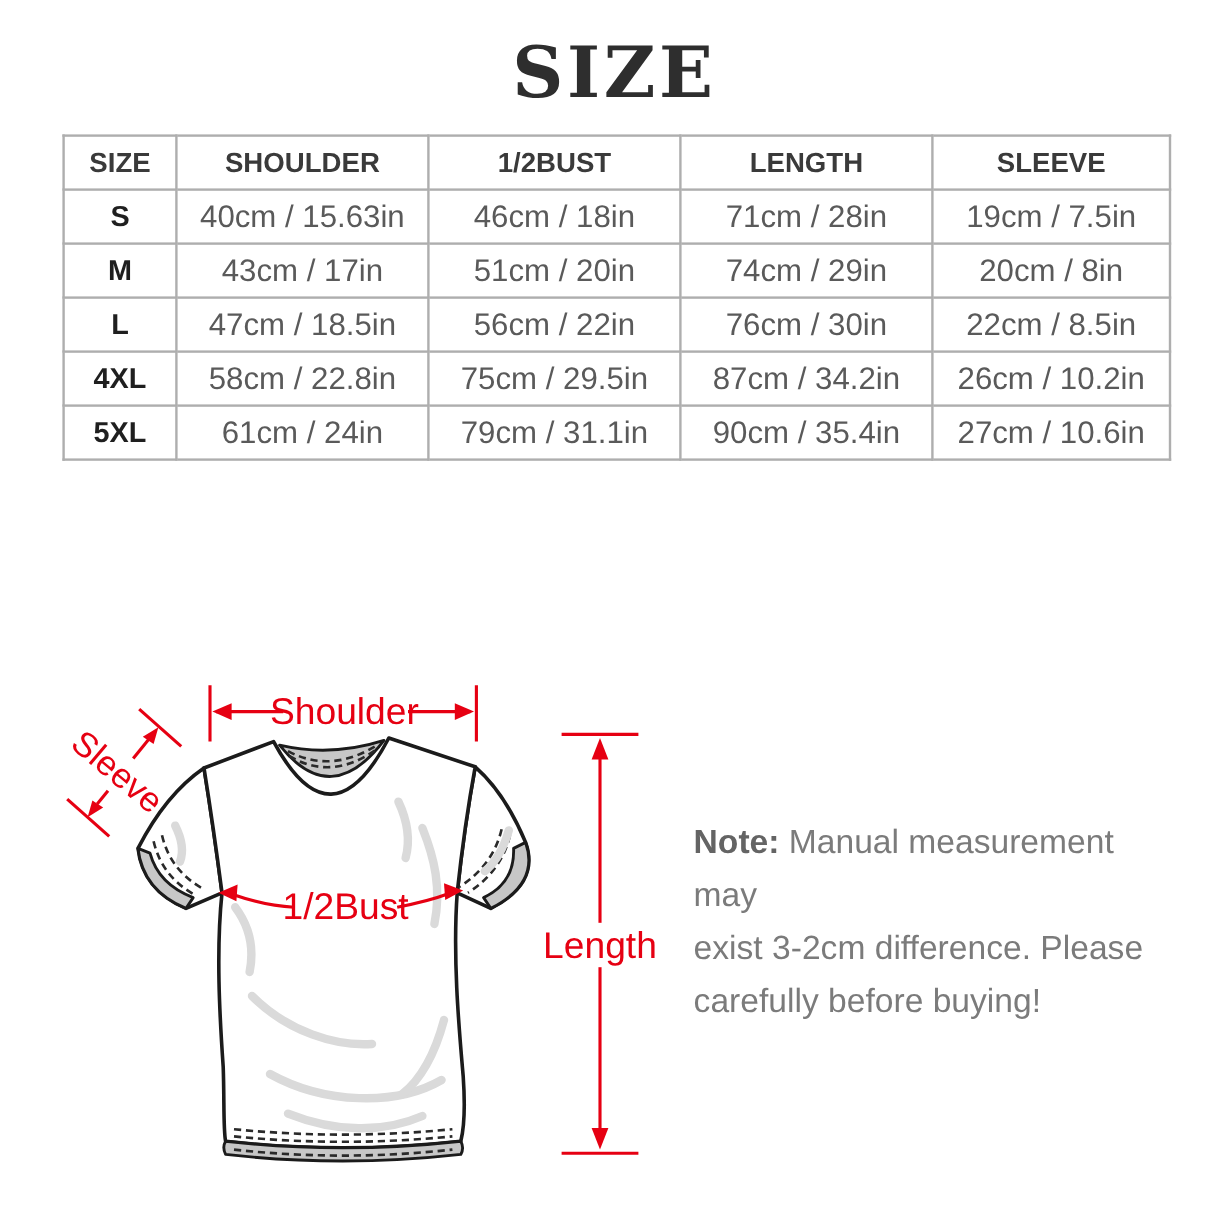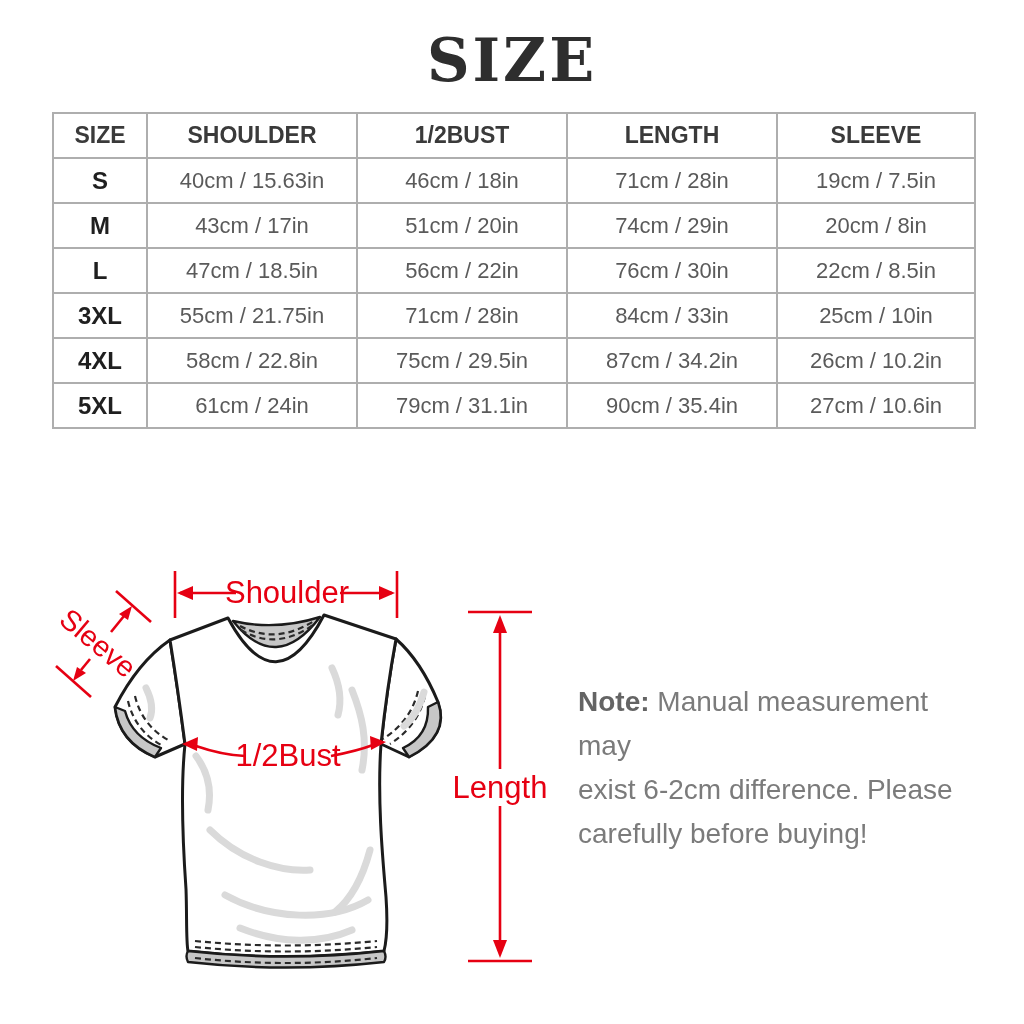--- a/index.html
+++ b/index.html
@@ -10,21 +10,21 @@
            font-family:"DejaVu Serif", serif; font-weight:bold; font-size:59px;
            letter-spacing:3px; color:#2e2e2e; }
 
   table.size-table { position:absolute; left:52px; top:112px; width:922px;
                      border-collapse:collapse; table-layout:fixed; }
   table.size-table th, table.size-table td {
       border:2px solid #aeaeae; text-align:center; vertical-align:middle;
       padding:0; height:43px; background:#ffffff; }
   table.size-table thead th { font-size:23px; font-weight:bold; color:#3a3a3a; }
   table.size-table tbody th { font-size:24px; font-weight:bold; color:#1f1f1f; }
-  table.size-table tbody td { font-size:22px; font-weight:normal; color:#5a5a5a; }
+  table.size-table tbody td { font-size:26px; font-weight:normal; color:#5a5a5a; }
 
   svg.diagram { position:absolute; left:0; top:540px; width:1024px; height:484px; }
 
   .outline  { fill:#ffffff; stroke:#1b1b1b; stroke-width:3; stroke-linejoin:round; }
   .grayfill { fill:#c7c7c7; stroke:#1b1b1b; stroke-width:2.4; stroke-linejoin:round; }
   .stitch   { fill:none; stroke:#2a2a2a; stroke-width:2.2; stroke-dasharray:6 4; }
   .wrinkle  { fill:none; stroke:#dadada; stroke-width:7; stroke-linecap:round; }
   .m-line   { stroke:#e60012; stroke-width:2.6; fill:none; }
   .m-head   { fill:#e60012; stroke:none; }
   .m-text   { fill:#e60012; font-size:31px; font-family:"Liberation Sans", sans-serif; }
@@ -70,27 +70,20 @@
       <td>51cm / 20in</td>
       <td>74cm / 29in</td>
       <td>20cm / 8in</td>
     </tr>
     <tr>
       <th>L</th>
       <td>47cm / 18.5in</td>
       <td>56cm / 22in</td>
       <td>76cm / 30in</td>
       <td>22cm / 8.5in</td>
-    </tr>
-    <tr>
-      <th>3XL</th>
-      <td>55cm / 21.75in</td>
-      <td>71cm / 28in</td>
-      <td>84cm / 33in</td>
-      <td>25cm / 10in</td>
     </tr>
     <tr>
       <th>4XL</th>
       <td>58cm / 22.8in</td>
       <td>75cm / 29.5in</td>
       <td>87cm / 34.2in</td>
       <td>26cm / 10.2in</td>
     </tr>
     <tr>
       <th>5XL</th>
@@ -175,15 +168,15 @@
     <line class="m-line" x1="500" y1="631" x2="500" y2="769"></line>
     <line class="m-line" x1="500" y1="806" x2="500" y2="942"></line>
     <polygon class="m-head" points="500,615 493,633 507,633"></polygon>
     <polygon class="m-head" points="500,958 493,940 507,940"></polygon>
     <text class="m-text" x="500" y="798" text-anchor="middle">Length</text>
   </g>
 </svg>
 
 <div class="note">
   <div><span class="prefix">Note:</span><span> Manual measurement may</span></div>
-  <div>exist 6-2cm difference. Please</div>
+  <div>exist 3-2cm difference. Please</div>
   <div>carefully before buying!</div>
 </div>
 
 </body></html>

